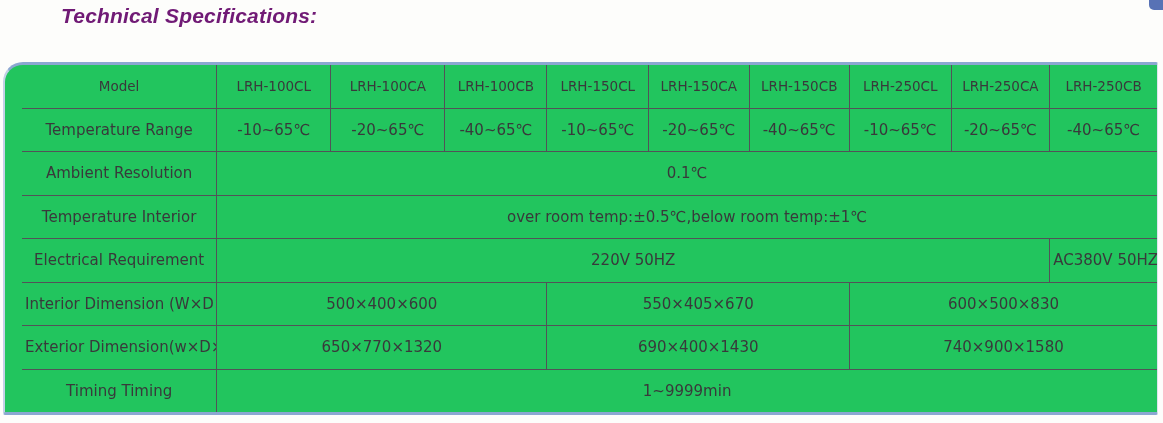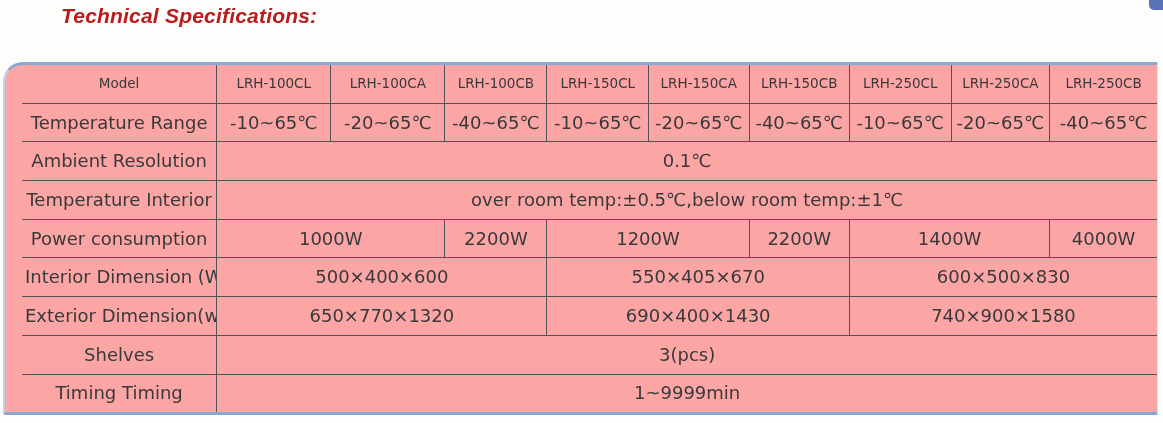--- a/index.html
+++ b/index.html
@@ -6,47 +6,47 @@
   body {
     width:1163px; height:423px; position:relative; overflow:hidden;
     background:#fdfdfb;
     font-family:"DejaVu Sans","Liberation Sans",sans-serif;
     color:#39393b;
   }
   .page-title {
     position:absolute; left:61px; top:4px;
     font-family:"Liberation Sans","DejaVu Sans",sans-serif;
     font-size:21px; font-weight:bold; font-style:italic;
-    color:#b91c1c; letter-spacing:.2px;
+    color:#701a75; letter-spacing:.2px;
   }
   .corner-mark {
     position:absolute; top:-5px; right:-6px;
     width:20px; height:15px;
     background:#5872b5; border-radius:5px;
   }
   .table-frame {
     position:absolute; left:3px; top:62px; width:1155px; height:353px;
-    background:#fca5a5;
+    background:#22c55e;
     border-top:3px solid #8ba7d1;
     border-bottom:3px solid #8ba7d1;
     border-left:2px solid #c3d1e6;
     border-right:1px solid #dde4ef;
     border-radius:20px 2px 2px 2px;
     box-sizing:border-box;
     padding-left:17px;
   }
   table.spec {
     width:100%; height:100%;
     border-spacing:0; table-layout:fixed;
   }
   table.spec td {
     border-right:1px solid #525358;
     border-bottom:1px solid #525358;
     text-align:center; vertical-align:middle;
-    font-size:18px; line-height:1.1;
+    font-size:15px; line-height:1.1;
     padding:0 3px; overflow:hidden; white-space:nowrap;
     height:30px;
   }
   table.spec td:last-child { border-right:none; }
   table.spec tr:last-child td { border-bottom:none; }
   table.spec tr.hdr td { font-size:13.5px; }
 </style>
 </head>
 <body>
 
@@ -98,50 +98,42 @@
     <tr>
       <td>Ambient Resolution</td>
       <td colspan="9">0.1℃</td>
     </tr>
 
     <tr>
       <td>Temperature Interior</td>
       <td colspan="9">over room temp:±0.5℃,below room temp:±1℃</td>
     </tr>
 
+    <tr>
+      <td>Electrical Requirement</td>
+      <td colspan="8">220V 50HZ</td>
+      <td>AC380V 50HZ</td>
+    </tr>
 
 
-    <tr>
-      <td>Power consumption</td>
-      <td colspan="2">1000W</td>
-      <td>2200W</td>
-      <td colspan="2">1200W</td>
-      <td>2200W</td>
-      <td colspan="2">1400W</td>
-      <td>4000W</td>
-    </tr>
 
     <tr>
       <td>Interior Dimension (W×D×H)mm</td>
       <td colspan="3">500×400×600</td>
       <td colspan="3">550×405×670</td>
       <td colspan="3">600×500×830</td>
     </tr>
 
     <tr>
       <td>Exterior Dimension(w×D×H)mm</td>
       <td colspan="3">650×770×1320</td>
       <td colspan="3">690×400×1430</td>
       <td colspan="3">740×900×1580</td>
     </tr>
 
-    <tr>
-      <td>Shelves</td>
-      <td colspan="9">3(pcs)</td>
-    </tr>
 
     <tr>
       <td>Timing Timing</td>
       <td colspan="9">1~9999min</td>
     </tr>
   </tbody>
     </table>
 </div>
 
 </body></html>

